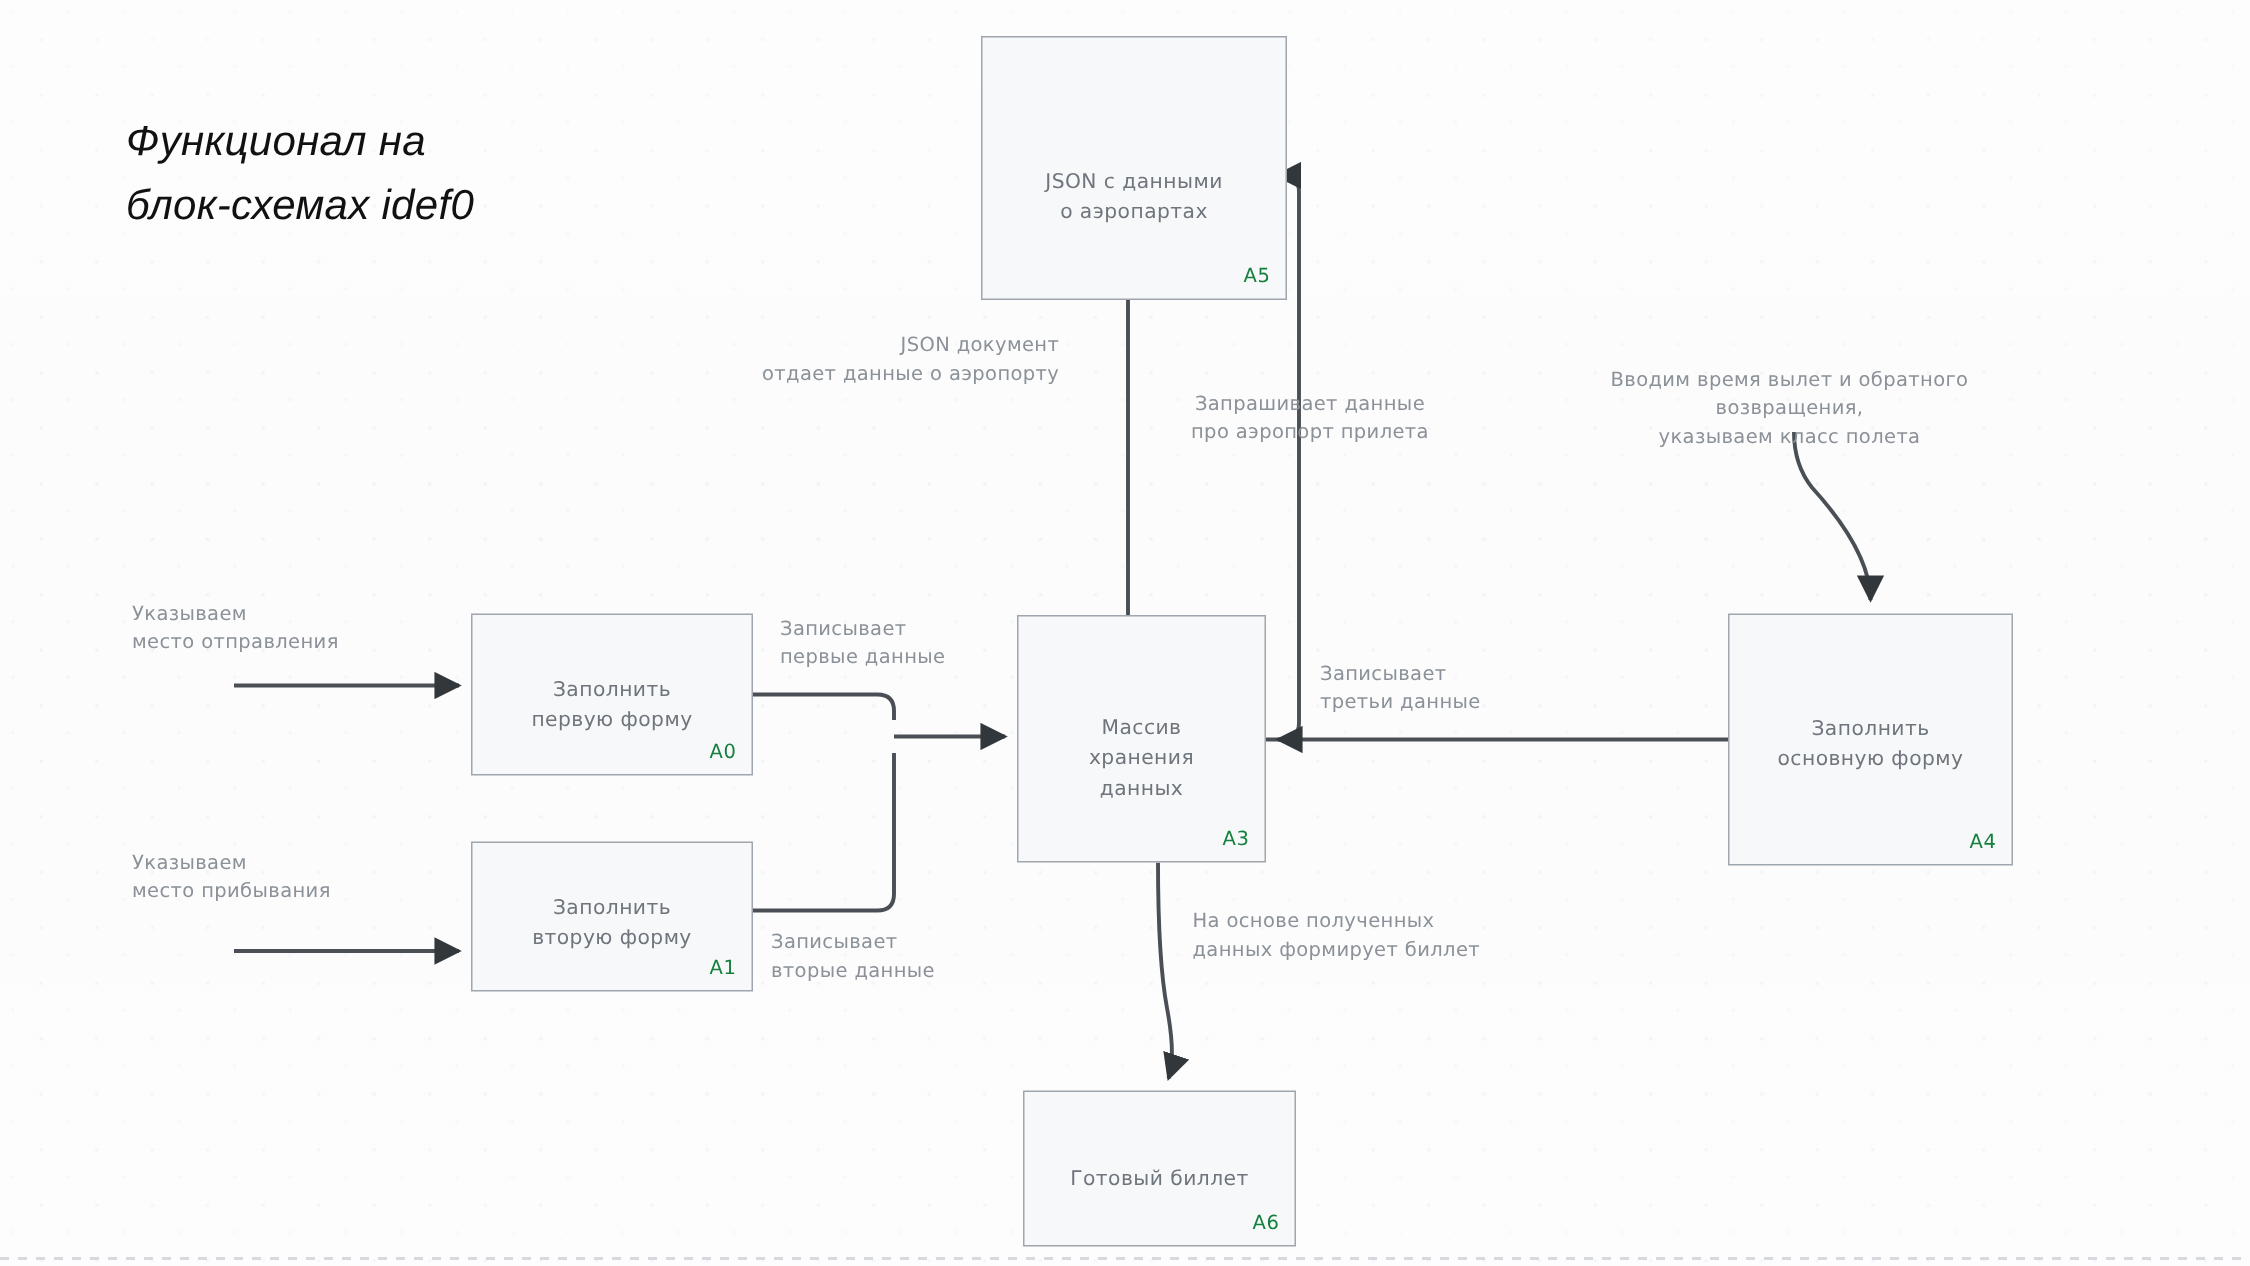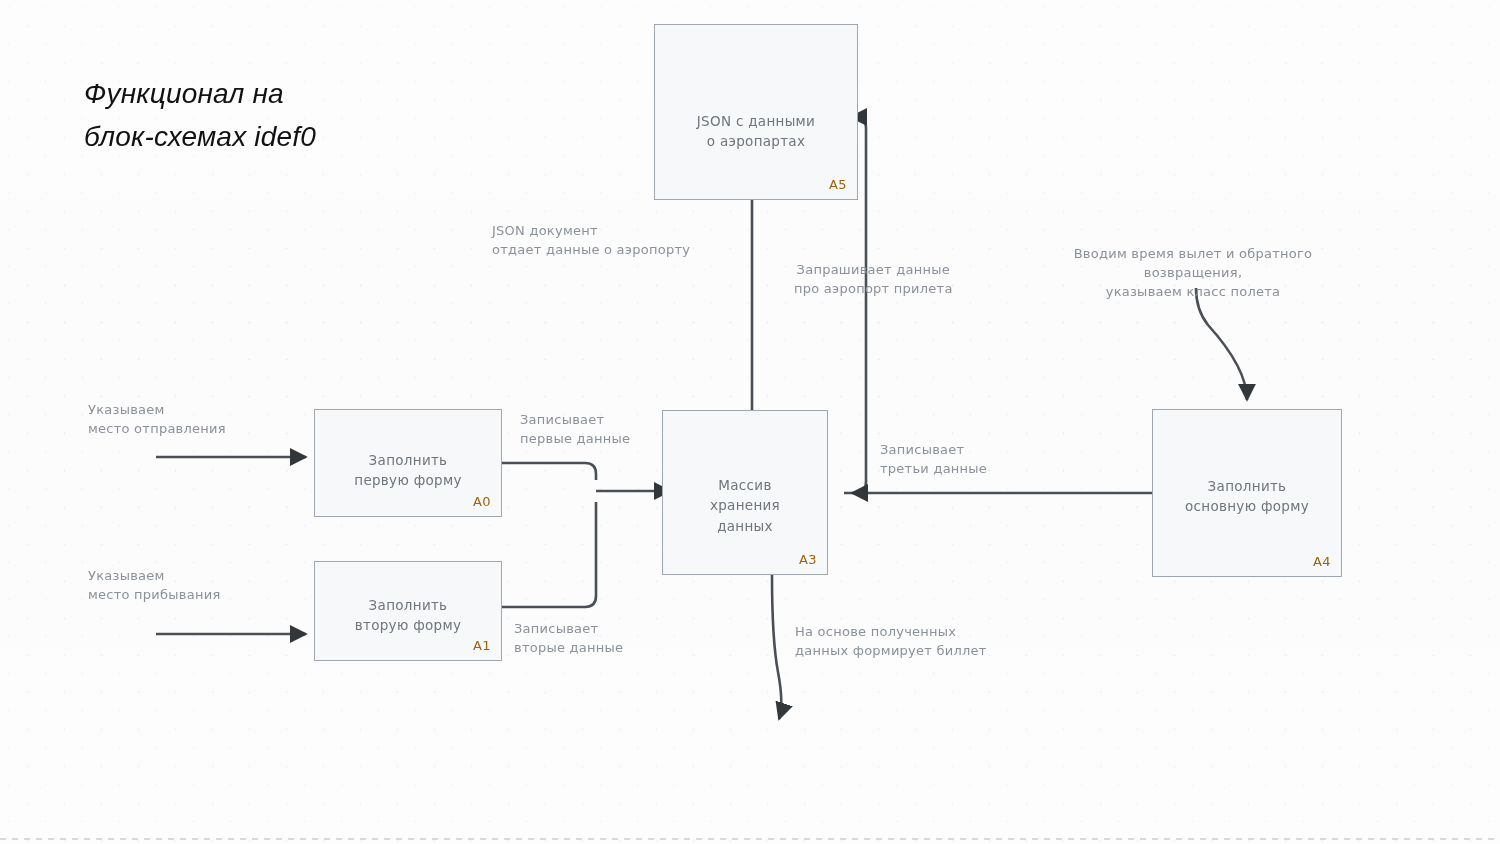--- a/index.html
+++ b/index.html
@@ -62,21 +62,21 @@
     line-height: 1.5;
     color: #6f757c;
     white-space: pre-line;
     letter-spacing: 0.3px;
   }
   .node-id {
     position: absolute;
     right: 10px;
     bottom: 7px;
     font-size: 13px;
-    color: #a16207;
+    color: #15803d;
     letter-spacing: 0.4px;
   }
   .edge-label {
     position: absolute;
     font-size: 13px;
     line-height: 1.45;
     color: #8b9198;
     white-space: pre-line;
     letter-spacing: 0.25px;
   }
@@ -143,35 +143,39 @@
 первую форму</div>
     <div class="node-id">A0</div>
   </div>
 
   <div class="node" style="left:314px; top:561px; width:188px; height:100px;">
     <div class="node-label" style="top:33px;">Заполнить
 вторую форму</div>
     <div class="node-id">A1</div>
   </div>
 
-  <div class="node" style="left:662px; top:410px; width:166px; height:165px;padding-left:36px;">
+  <div class="node" style="left:678px; top:410px; width:166px; height:165px;padding-left:36px;">
     <div class="node-label" style="top:64px;">Массив
 хранения
 данных</div>
     <div class="node-id">A3</div>
   </div>
 
   <div class="node" style="left:1152px; top:409px; width:190px; height:168px;">
     <div class="node-label" style="top:66px;">Заполнить
 основную форму</div>
     <div class="node-id">A4</div>
   </div>
 
-
-  <div class="edge-label" style="left:492px; top:222px;">JSON документ
+  <div class="node" style="left:682px; top:727px; width:182px; height:104px;">
+    <div class="node-label" style="top:48px;">Готовый биллет</div>
+    <div class="node-id">A6</div>
+  </div>
+
+  <div class="edge-label" style="left:508px; top:222px;text-align:right;">JSON документ
 отдает данные о аэропорту</div>
 
   <div class="edge-label" style="left:1043px; top:245px; text-align:center; width:300px;">Вводим время вылет и обратного возвращения,
 указываем класс полета</div>
 
   <div class="edge-label" style="left:794px; top:261px; text-align:center;">Запрашивает данные
 про аэропорт прилета</div>
 
   <div class="edge-label" style="left:88px; top:401px;">Указываем
 место отправления</div>
@@ -181,18 +185,18 @@
 
   <div class="edge-label" style="left:520px; top:411px;">Записывает
 первые данные</div>
 
   <div class="edge-label" style="left:514px; top:620px;">Записывает
 вторые данные</div>
 
   <div class="edge-label" style="left:880px; top:441px;">Записывает
 третьи данные</div>
 
-  <div class="edge-label" style="left:795px; top:623px;">На основе полученных
+  <div class="edge-label" style="left:795px; top:606px;">На основе полученных
 данных формирует биллет</div>
 
   <div class="bottom-rule"></div>
 
 </div>
 
 </body></html>

